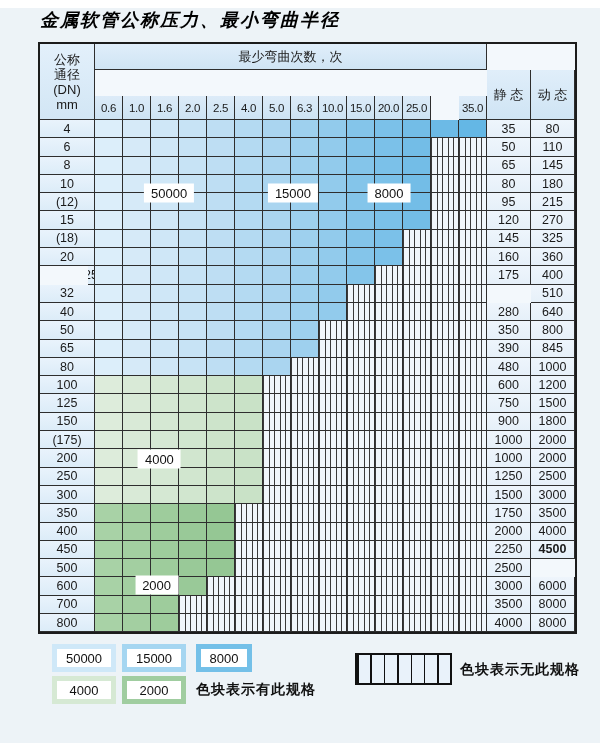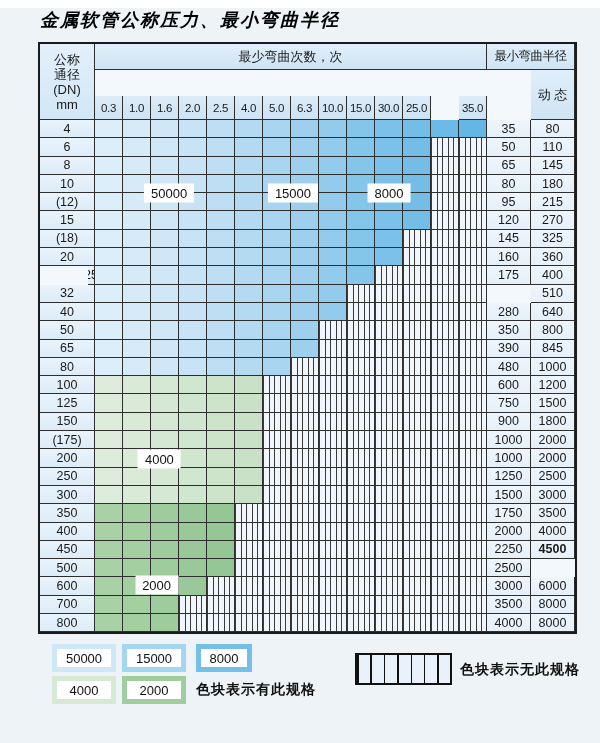--- a/index.html
+++ b/index.html
@@ -75,33 +75,33 @@
 
 <div class="twrap" id="twrap">
   <div class="grid" id="grid">
     <div class="cell dnhead" style="grid-row:1/4;grid-column:1;">
       <div>公称</div>
       <div>通径</div>
       <div>(DN)</div>
       <div>mm</div>
     </div>
     <div class="cell hcell" style="grid-row:1;grid-column:2/16;">最少弯曲次数，次</div>
-    <div class="cell hcell" style="grid-row:1;grid-column:16/18;font-size:12.5px;letter-spacing:-0.5px;">最小弯曲半径</div>
+    <div class="cell hcell" style="grid-row:2/4;grid-column:16;">静 态</div>
     <div class="cell hcell" style="grid-row:2/4;grid-column:17;">动 态</div>
-  <div class="cell pcol" style="grid-area: 3 / 2;">0.3</div>
+  <div class="cell pcol" style="grid-area: 3 / 2;">0.6</div>
       <div class="cell pcol" style="grid-area: 3 / 3;">1.0</div>
       <div class="cell pcol" style="grid-area: 3 / 4;">1.6</div>
       <div class="cell pcol" style="grid-area: 3 / 5;">2.0</div>
       <div class="cell pcol" style="grid-area: 3 / 6;">2.5</div>
       <div class="cell pcol" style="grid-area: 3 / 7;">4.0</div>
       <div class="cell pcol" style="grid-area: 3 / 8;">5.0</div>
       <div class="cell pcol" style="grid-area: 3 / 9;">6.3</div>
       <div class="cell pcol" style="grid-area: 3 / 10;">10.0</div>
       <div class="cell pcol" style="grid-area: 3 / 11;">15.0</div>
-      <div class="cell pcol" style="grid-area: 3 / 12;">30.0</div>
+      <div class="cell pcol" style="grid-area: 3 / 12;">20.0</div>
       <div class="cell pcol" style="grid-area: 3 / 13;">25.0</div>
       <div class="cell pcol" style="grid-area: 3 / 14; margin-left: 44px;">32.0</div>
       <div class="cell pcol" style="grid-area: 3 / 15;">35.0</div>
       <div class="cell dncell" style="grid-area: 4 / 1;">4</div>
       <div class="cell" style="grid-area: 4 / 2; background: rgb(220, 238, 250);"></div>
       <div class="cell" style="grid-area: 4 / 3; background: rgb(214, 234, 248);"></div>
       <div class="cell" style="grid-area: 4 / 4; background: rgb(207, 231, 247);"></div>
       <div class="cell" style="grid-area: 4 / 5; background: rgb(199, 227, 245);"></div>
       <div class="cell" style="grid-area: 4 / 6; background: rgb(190, 222, 243);"></div>
       <div class="cell" style="grid-area: 4 / 7; background: rgb(180, 218, 242);"></div>

